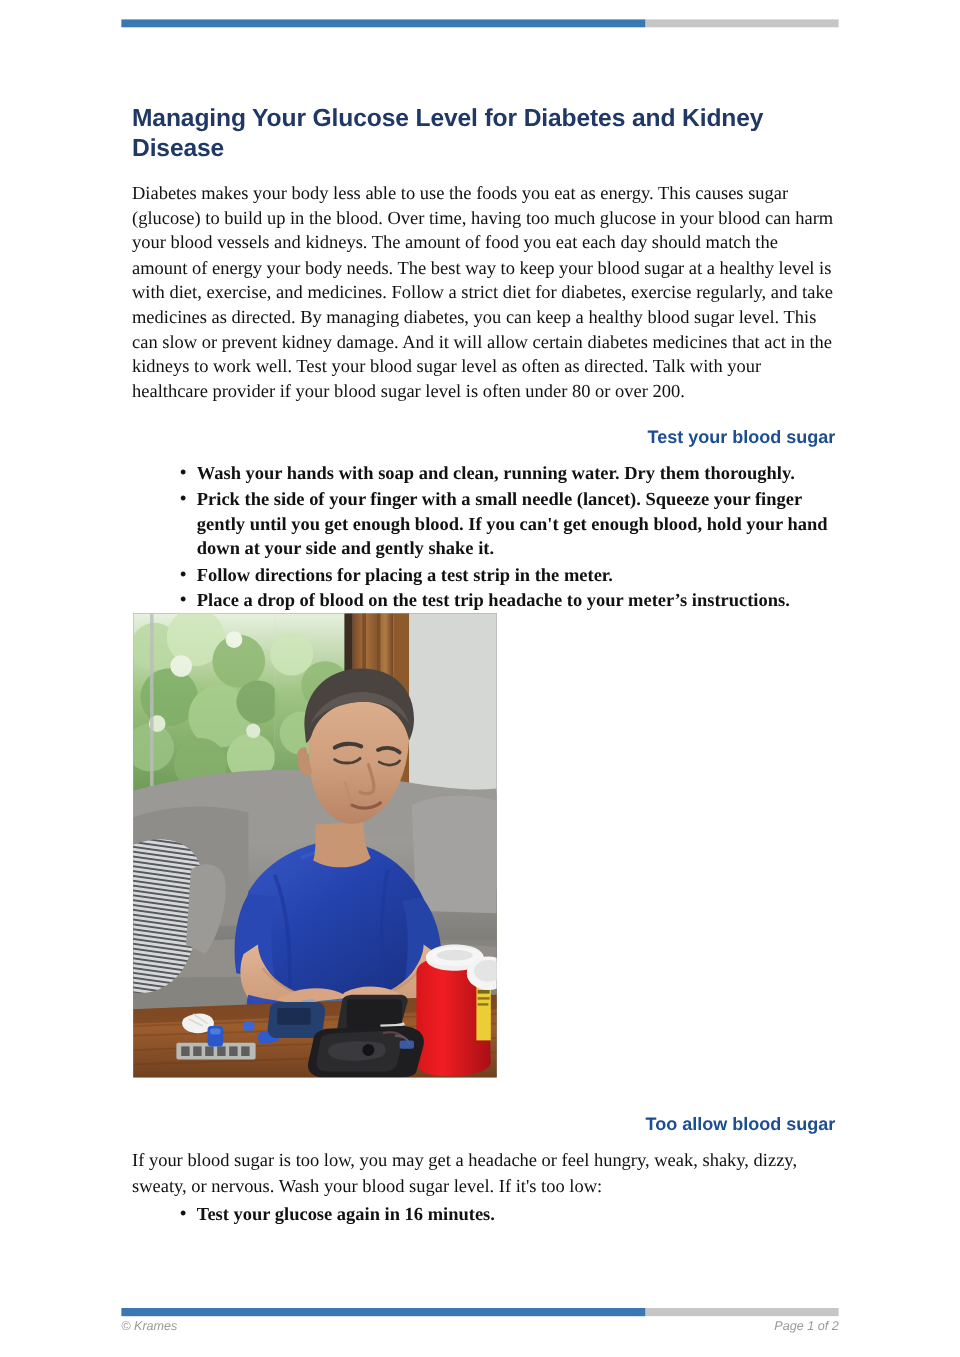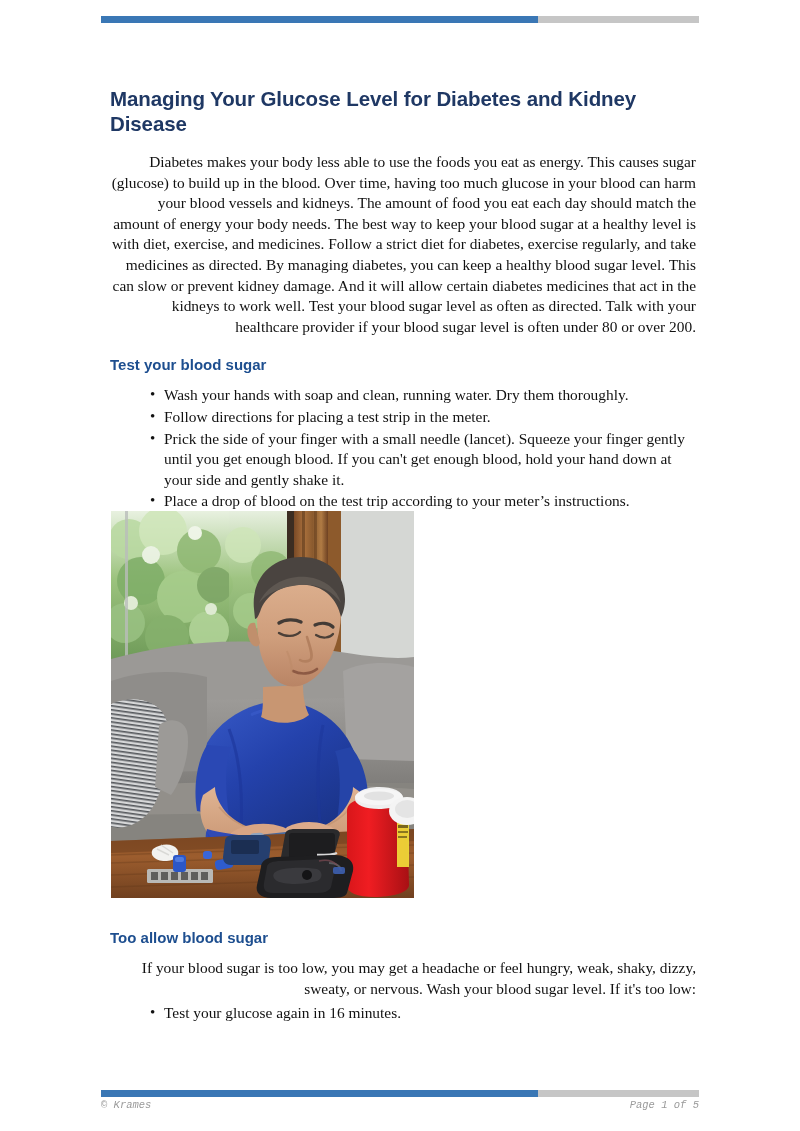--- a/index.html
+++ b/index.html
@@ -66,34 +66,36 @@
     letter-spacing: -0.1px;
   }
 
   h2.section-title {
     font-family: "Liberation Sans", "DejaVu Sans", sans-serif;
     font-size: 15px;
     line-height: 20px;
     font-weight: bold;
     color: #1d4e8f;
     margin: 18px 0 10px 0;
+    text-align: right;
   }
 
   p.body-text {
     font-size: 15.4px;
     line-height: 20.6px;
     margin: 0 0 4px 0;
-    text-align: right;
+    text-align: left;
     color: #111111;
   }
 
   ul.bullets {
     margin: 4px 0 6px 0;
     padding-left: 40px;
     list-style: none;
+    font-weight: bold;
   }
   ul.bullets li {
     font-size: 15.4px;
     line-height: 20.6px;
     color: #111111;
     position: relative;
     padding-left: 14px;
     margin: 0 0 1px 0;
   }
   ul.bullets li::before {
@@ -119,21 +121,21 @@
 
   
   .footer-row {
     position: absolute;
     left: 101px;
     top: 1099px;
     width: 598px;
     display: flex;
     justify-content: space-between;
     align-items: center;
-    font-family: Liberation Mono, monospace;
+    font-family: Liberation Sans, sans-serif;
     font-style: italic;
     font-size: 10.5px;
     color: #9a9a9a;
   }
   .footer-row .copyright { text-align: left; }
   .footer-row .pagenum { text-align: right; }
 </style>
 </head>
 <body>
 
@@ -147,23 +149,23 @@
   <div class="content">
 
     <h1 class="doc-title" style="color: rgb(31, 56, 100);">Managing Your Glucose Level for Diabetes and Kidney Disease</h1>
 
     <p class="body-text">Diabetes makes your body less able to use the foods you eat as energy. This causes sugar (glucose) to build up in the blood. Over time, having too much glucose in your blood can harm your blood vessels and kidneys. The amount of food you eat each day should match the amount of energy your body needs. The best way to keep your blood sugar at a healthy level is with diet, exercise, and medicines. Follow a strict diet for diabetes, exercise regularly, and take medicines as directed. By managing diabetes, you can keep a healthy blood sugar level. This can slow or prevent kidney damage. And it will allow certain diabetes medicines that act in the kidneys to work well. Test your blood sugar level as often as directed. Talk with your healthcare provider if your blood sugar level is often under 80 or over 200.</p>
 
     <h2 class="section-title" style="color: rgb(29, 78, 143);">Test your blood sugar</h2>
 
     <ul class="bullets">
       <li>Wash your hands with soap and clean, running water. Dry them thoroughly.</li>
+      <li>Prick the side of your finger with a small needle (lancet). Squeeze your finger gently until you get enough blood. If you can't get enough blood, hold your hand down at your side and gently shake it.</li>
       <li>Follow directions for placing a test strip in the meter.</li>
-      <li>Prick the side of your finger with a small needle (lancet). Squeeze your finger gently until you get enough blood. If you can't get enough blood, hold your hand down at your side and gently shake it.</li>
-      <li>Place a drop of blood on the test trip according to your meter’s instructions.</li>
+      <li>Place a drop of blood on the test trip headache to your meter’s instructions.</li>
       <li>Read and record your results.</li>
     </ul>
 
   </div>
 
   <div class="photo-frame">
     <svg width="303" height="387" viewBox="0 0 303 387" xmlns="http://www.w3.org/2000/svg" role="img" aria-label="photo">
       <defs>
         <linearGradient id="gWindow" x1="0" y1="0" x2="0" y2="1">
           <stop offset="0%" stop-color="#e8f1e0"></stop>
@@ -386,16 +388,16 @@
     </ul>
   </div>
 
   <div class="rule-bar" id="footer-rule">
     <div class="seg-blue" style="width: 73%; background: rgb(58, 119, 181);"></div>
     <div class="seg-gray" style="background: rgb(198, 198, 198);"></div>
   </div>
 
   <div class="footer-row">
     <span class="copyright">© Krames</span>
-    <span class="pagenum">Page 1 of 5</span>
+    <span class="pagenum">Page 1 of 2</span>
   </div>
 
 </div>
 
 </body></html>

